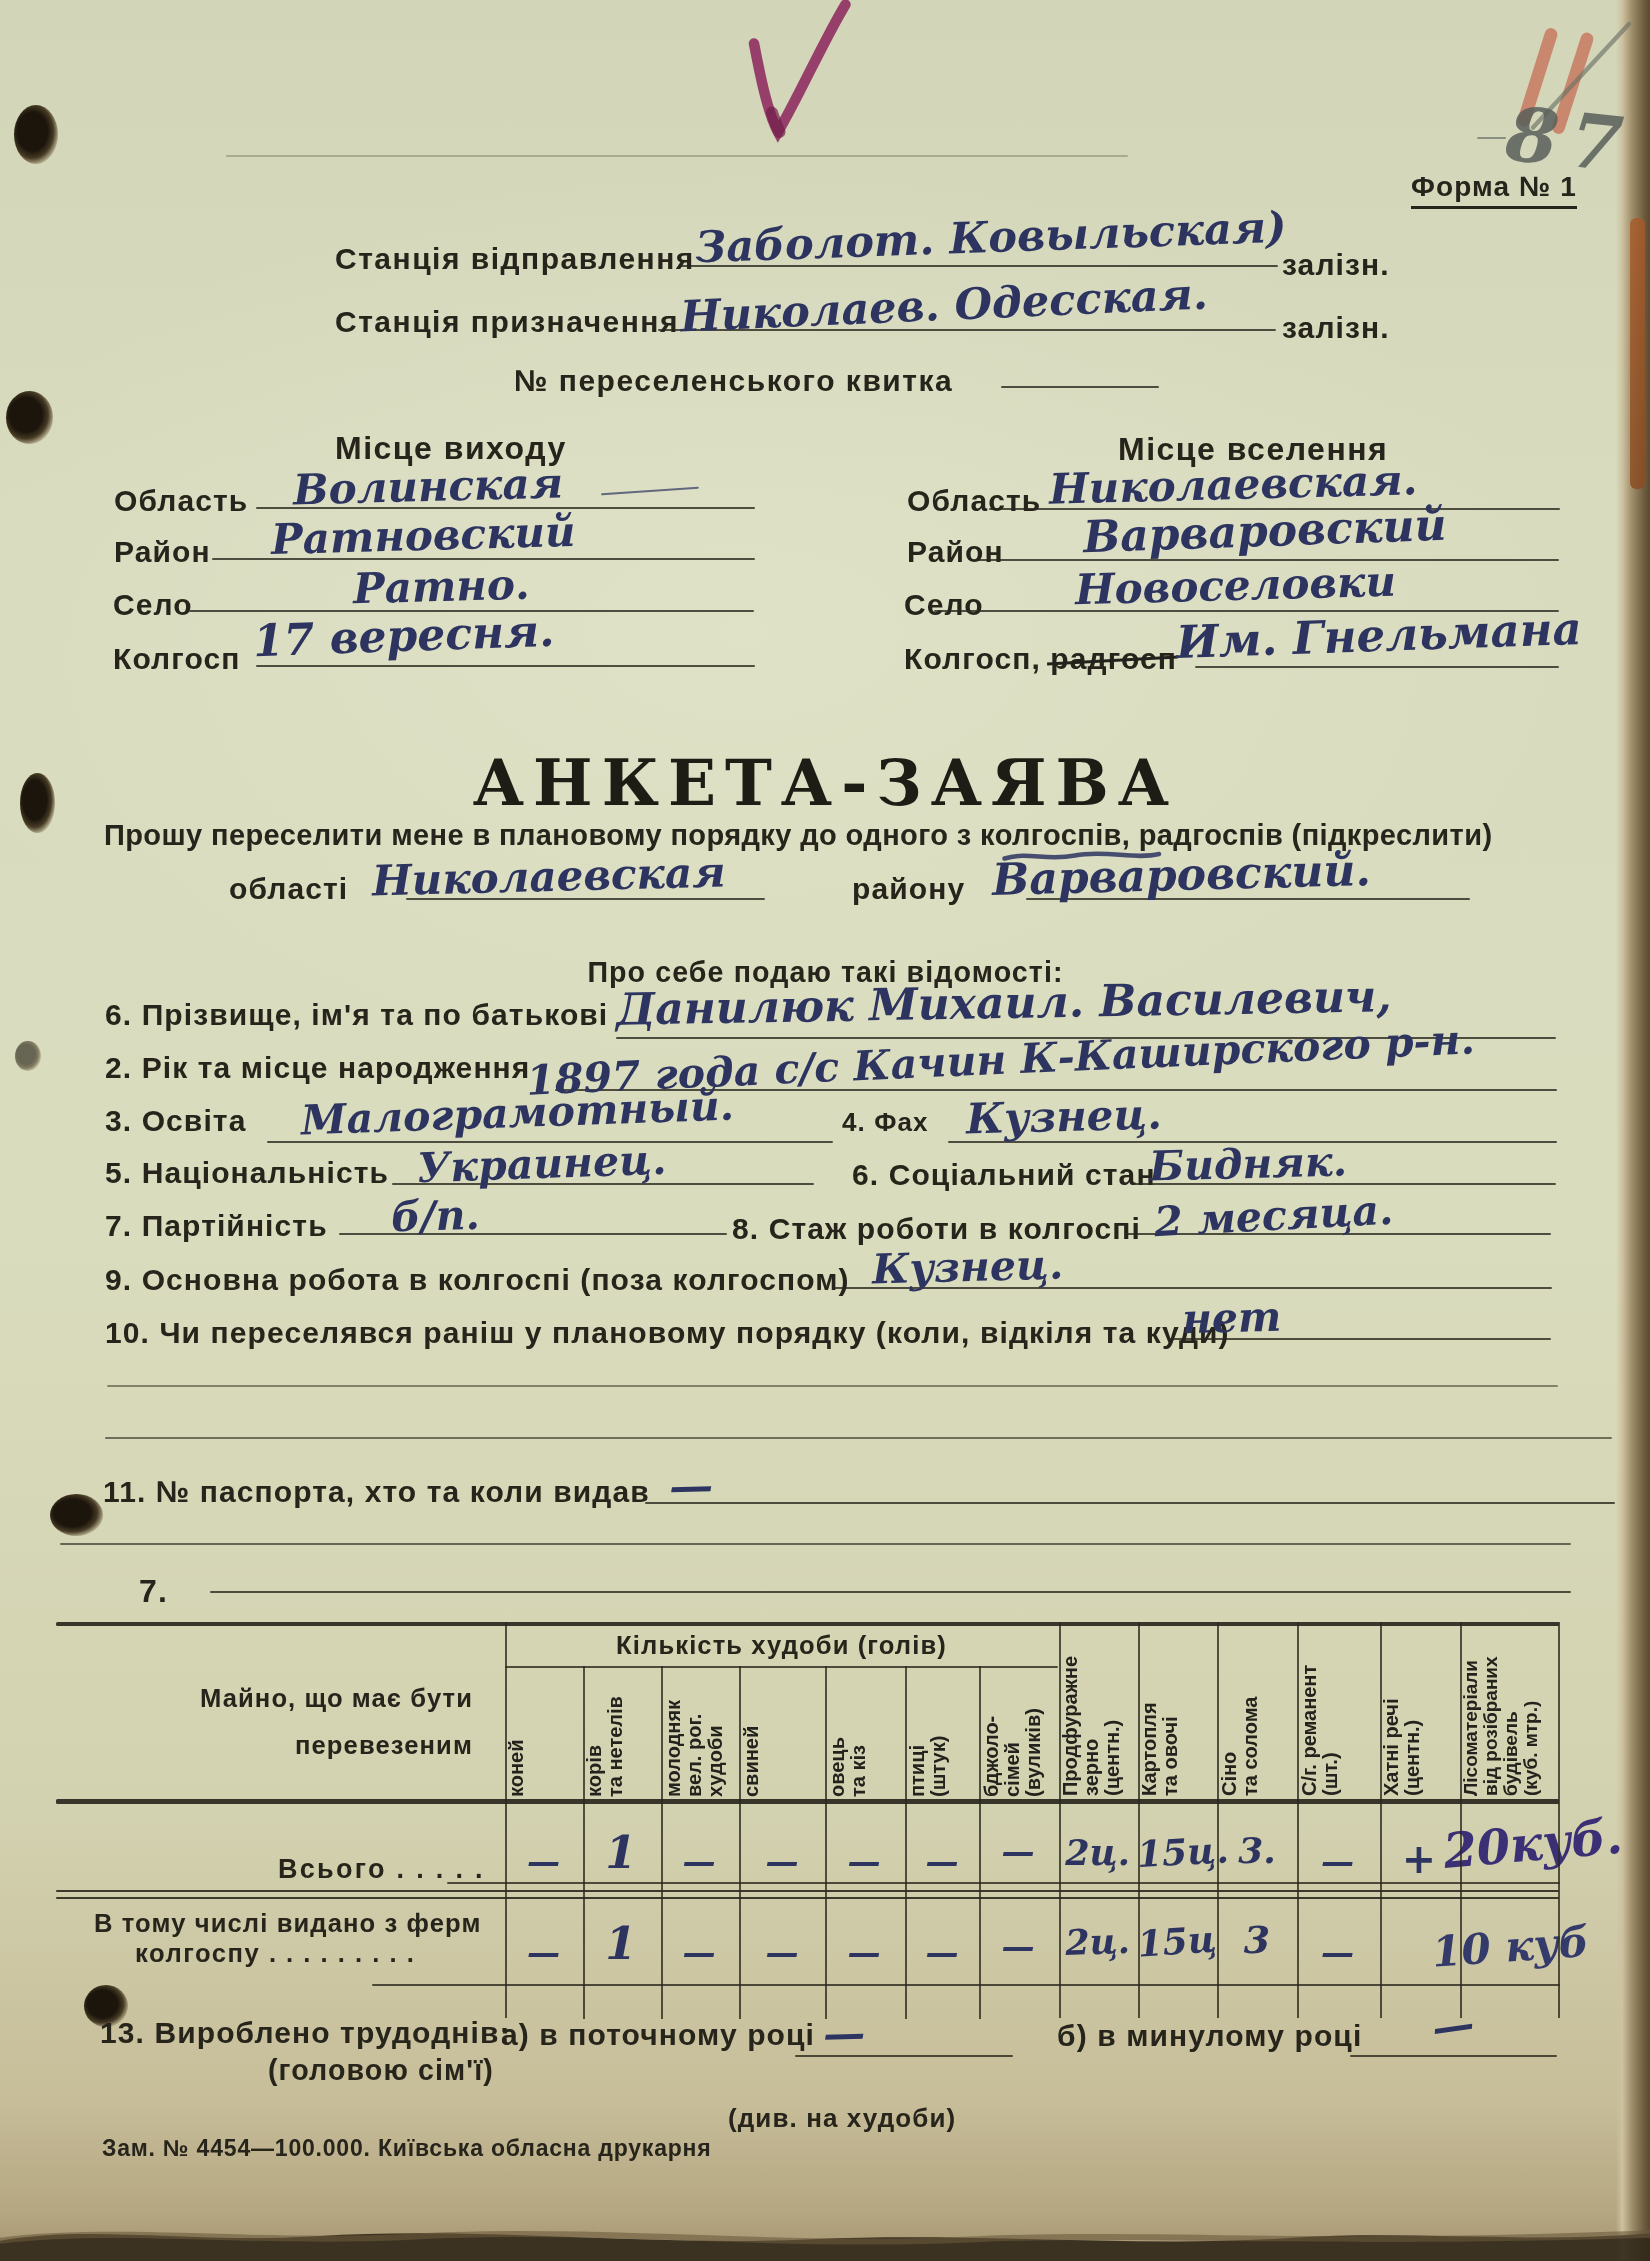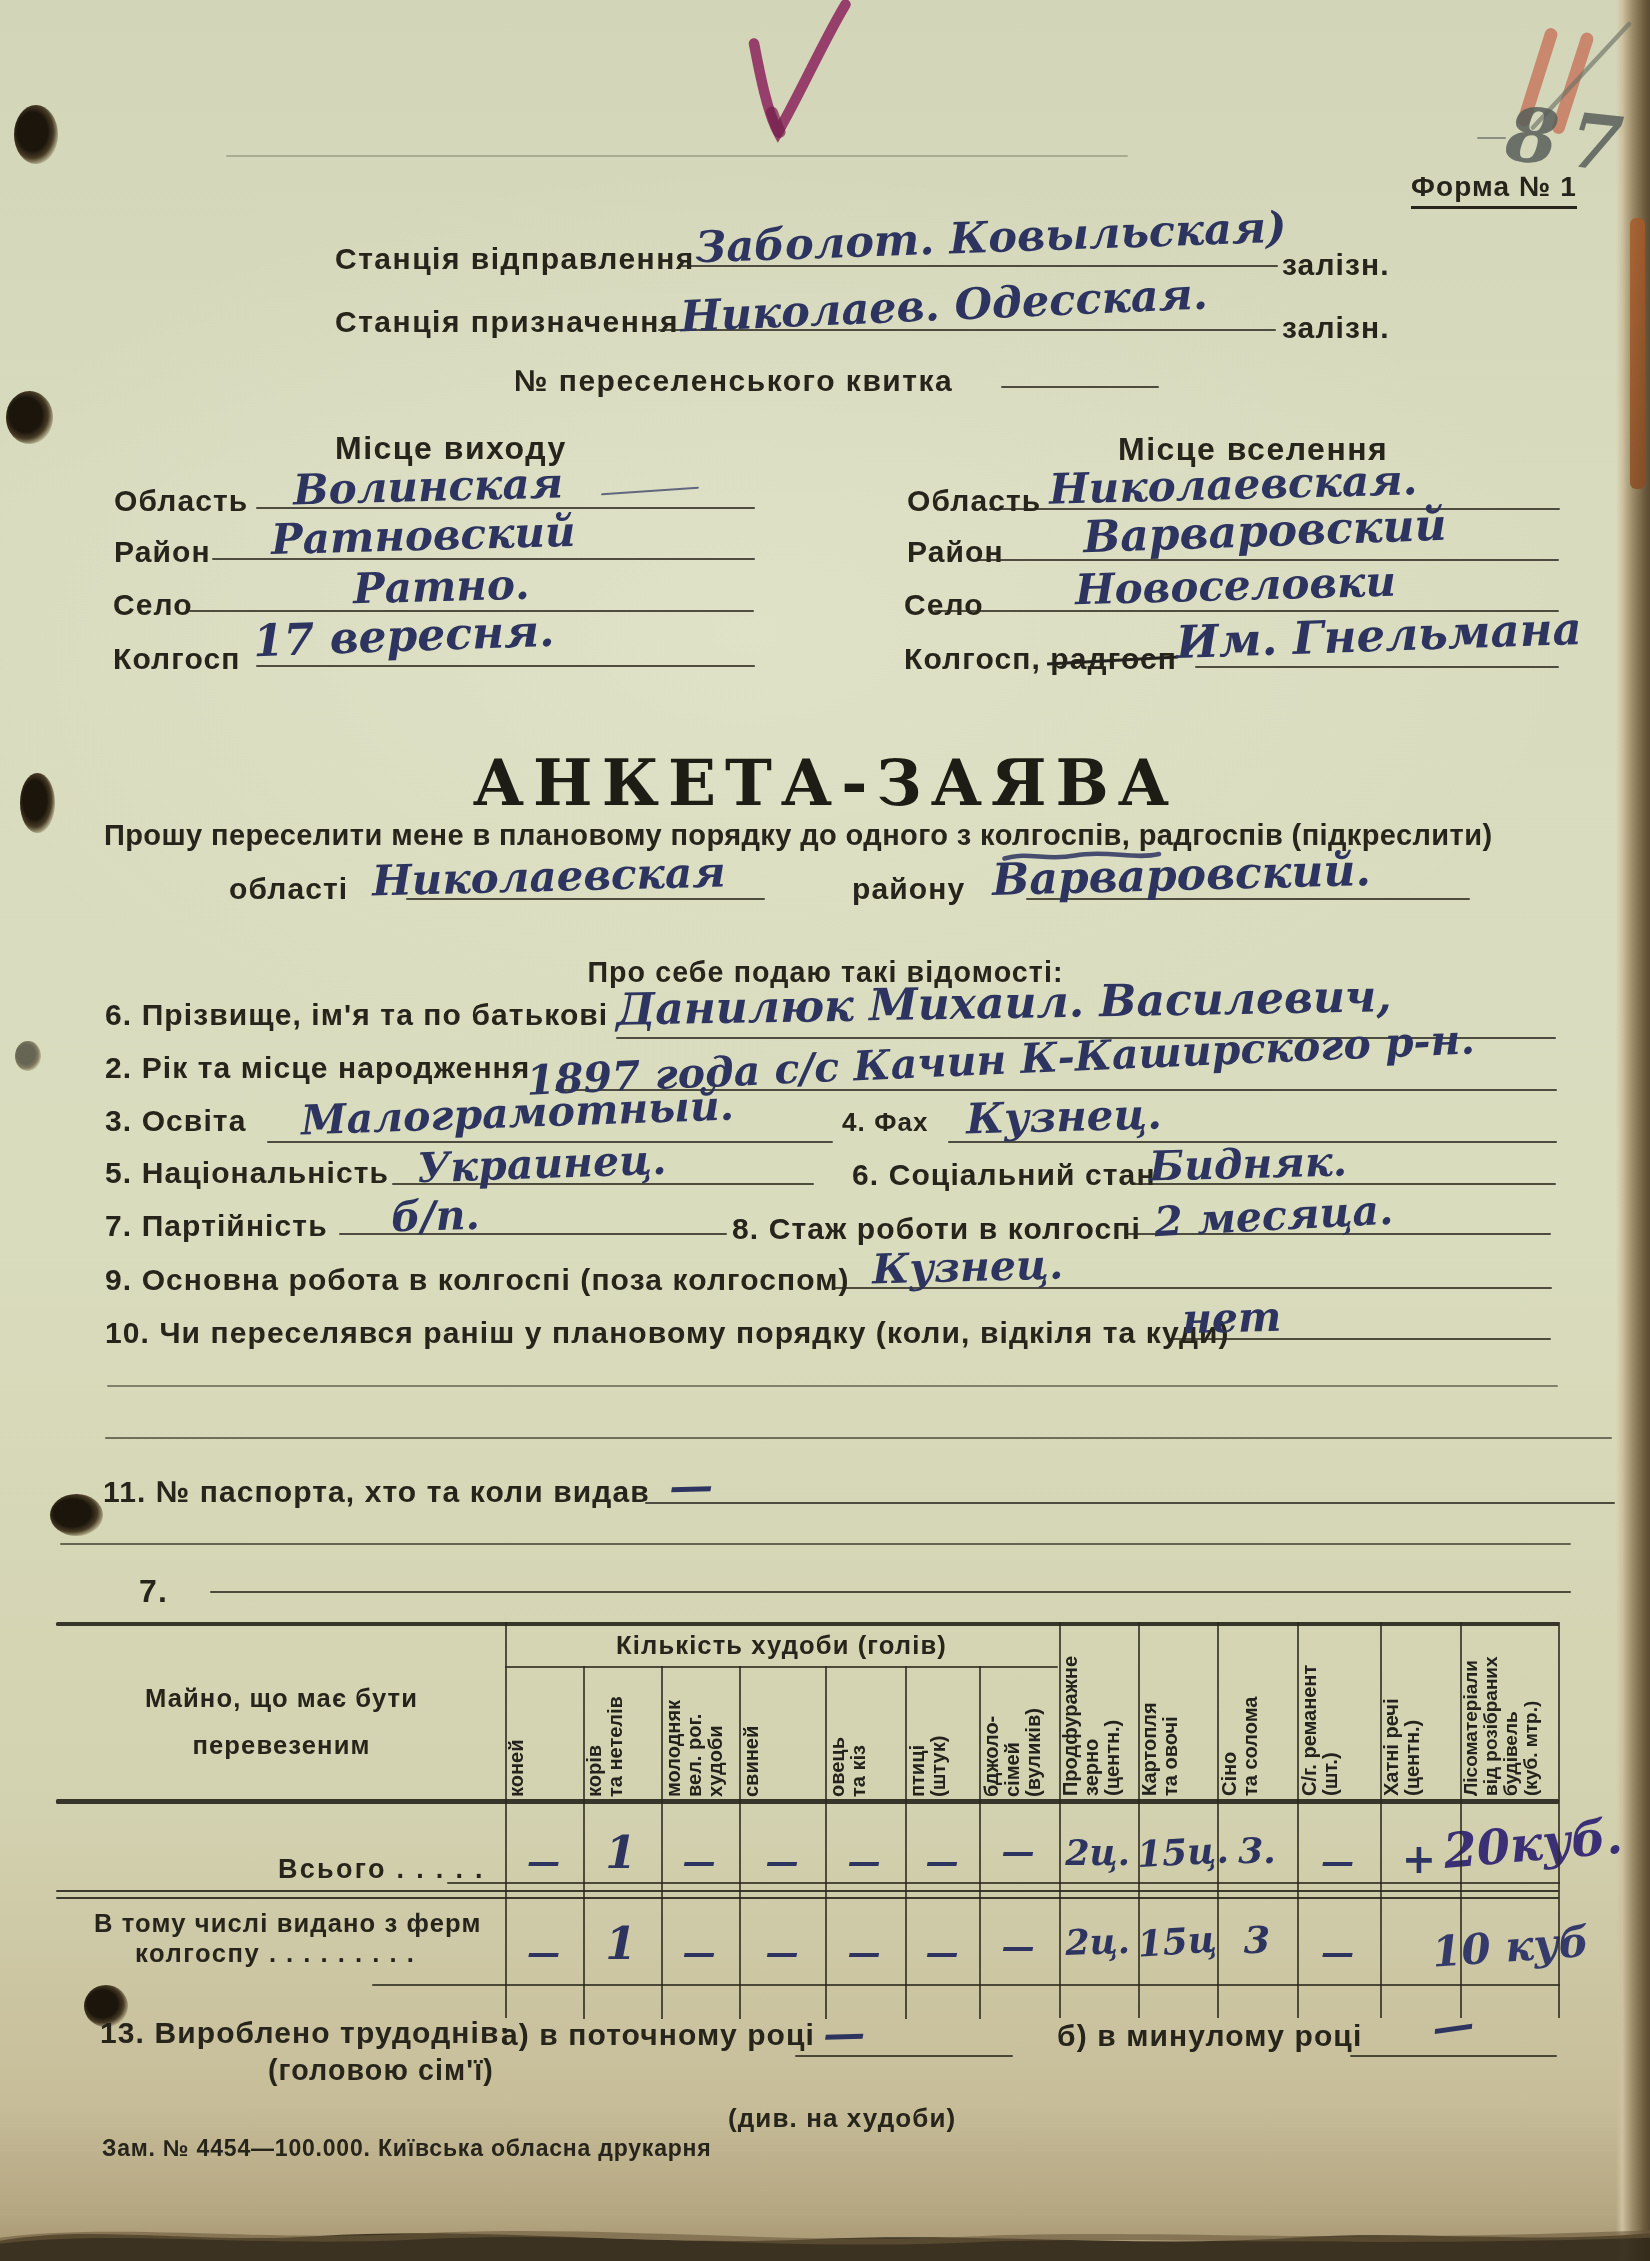--- a/index.html
+++ b/index.html
@@ -176,21 +176,21 @@
   <div class="hw" style="left:669px;top:1460px;font-size:44px;">—</div>
   <div class="ln" style="left:60px;top:1543px;width:1511px;opacity:.65;"></div>
 
   <div class="pr" style="left:139px;top:1573px;font-size:32px;">7.</div>
   <div class="ln" style="left:210px;top:1591px;width:1361px;"></div>
 
   <div style="position:absolute;left:56px;top:1622px;width:1503px;height:396px;">
     <div class="ln" style="left:0;top:0;width:1503px;height:3.8px;opacity:.92;"></div>
     <div class="pr" style="left:449px;top:9px;width:553px;text-align:center;font-size:25.6px;position:absolute;">Кількість худоби (голів)</div>
     <div class="ln" style="left:449px;top:44px;width:553px;"></div>
-    <div class="pr" style="left:34px;top:53px;width:383px;text-align:center;font-size:25.6px;line-height:1.85;white-space:normal;position:absolute;">Майно, що має бути перевезеним</div>
+    <div class="pr" style="left:34px;top:53px;width:383px;text-align:right;font-size:25.6px;line-height:1.85;white-space:normal;position:absolute;">Майно, що має бути перевезеним</div>
 
     <div class="rot" style="left:450px;top:50px;width:74px;height:125px;">коней</div>
     <div class="rot" style="left:528px;top:50px;width:74px;height:125px;">корів
 та нетелів</div>
     <div class="rot" style="left:607px;top:50px;width:74px;height:125px;">молодняк
 вел. рог.
 худоби</div>
     <div class="rot" style="left:685px;top:50px;width:81px;height:125px;">свиней</div>
     <div class="rot" style="left:771px;top:50px;width:76px;height:125px;">овець
 та кіз</div>

